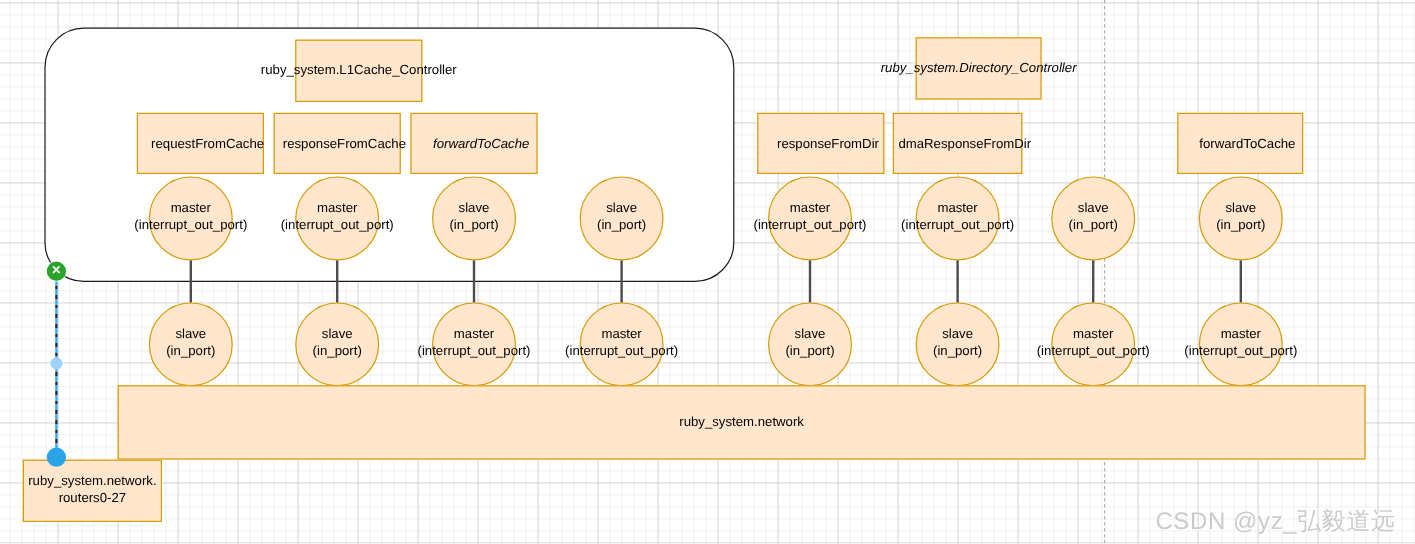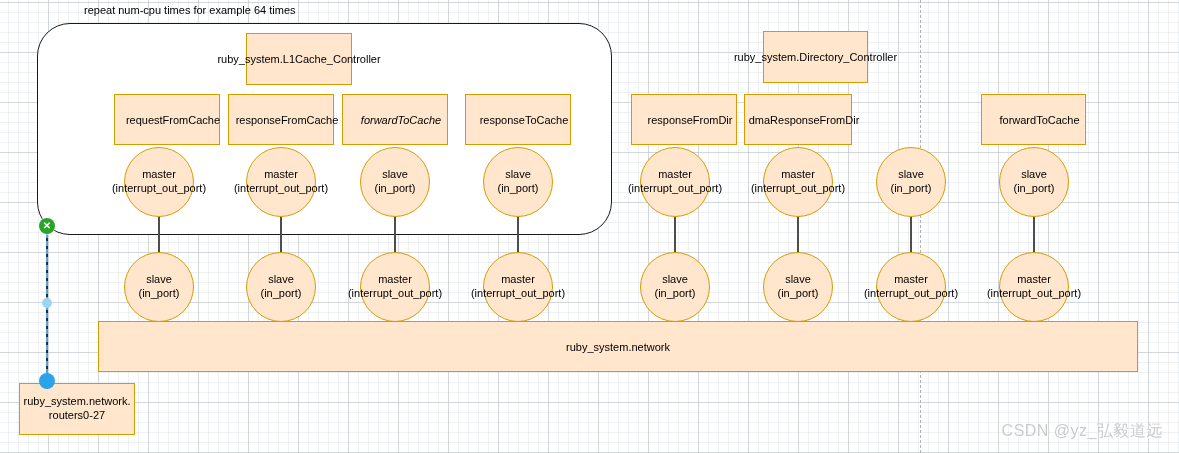--- a/index.html
+++ b/index.html
@@ -44,47 +44,46 @@
   }
   .handle{position:absolute;border-radius:50%;z-index:6;}
   .handle-green{
     left:39px;top:218px;width:16px;height:16px;background:#29a329;
     color:#fff;font-size:10px;font-weight:bold;line-height:16px;text-align:center;
     box-shadow:0 0 0 1px rgba(255,255,255,0.6);
   }
   .handle-mid{left:42px;top:298px;width:10px;height:10px;background:#9fd3f6;}
   .handle-end{left:39px;top:373px;width:16px;height:16px;background:#2ba3e8;}
   .annotation{position:absolute;left:84px;top:4px;white-space:nowrap;z-index:3;}
-  .network-box{left:98px;top:321px;width:1040px;height:51px;}
+  .network-box{left:98px;top:321px;width:1040px;height:62px;}
   .routers-box{
     left:19px;top:383px;width:116px;height:52px;
     flex-direction:column;line-height:1.25;
   }
   .watermark{
     position:absolute;right:16px;top:421px;z-index:7;
-    font-size:16px;letter-spacing:0.5px;color:#cbcbcb;
+    font-size:20px;letter-spacing:0.5px;color:#cbcbcb;
     text-shadow:1px 1px 0 #ffffff;white-space:nowrap;
   }
 </style>
 </head>
 <body>
 
 <div id="canvas">
 
   <div class="guide-dash"></div>
 
-  <div class="annotation">repeat num-cpu times for example 64 times</div>
 
   <div class="container-frame"></div>
 
   <div class="shape titlebox" style="left:246px;top:33px;width:106px;height:52px;">
     <span>ruby_system.L1Cache_Controller</span>
   </div>
 
-  <div class="shape titlebox" style="left:763px;top:31px;width:105px;height:52px;">
+  <div class="shape titlebox" style="left:763px;top:31px;width:105px;height:52px;font-style:italic;">
     <span>ruby_system.Directory_Controller</span>
   </div>
 
   <div class="shape box" style="left:114px;top:94px;">
     <span>requestFromCache</span>
   </div>
   <div class="shape circle" style="left:124px;top:147px;">
     <span>master</span>
     <span>(interrupt_out_port)</span>
   </div>
@@ -113,23 +112,20 @@
   <div class="shape circle" style="left:360px;top:147px;">
     <span>slave</span>
     <span>(in_port)</span>
   </div>
   <div class="vline" style="left:394.25px;top:217px;height:35px;"></div>
   <div class="shape circle" style="left:360px;top:252px;">
     <span>master</span>
     <span>(interrupt_out_port)</span>
   </div>
 
-  <div class="shape box" style="left:465px;top:94px;">
-    <span>responseToCache</span>
-  </div>
   <div class="shape circle" style="left:483px;top:147px;">
     <span>slave</span>
     <span>(in_port)</span>
   </div>
   <div class="vline" style="left:517.25px;top:217px;height:35px;"></div>
   <div class="shape circle" style="left:483px;top:252px;">
     <span>master</span>
     <span>(interrupt_out_port)</span>
   </div>
 

